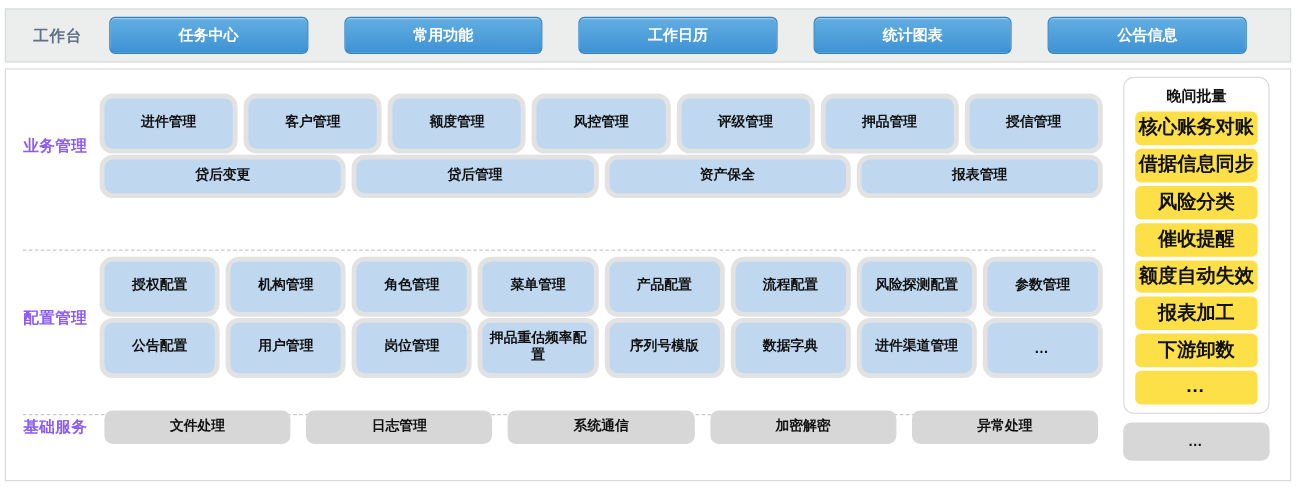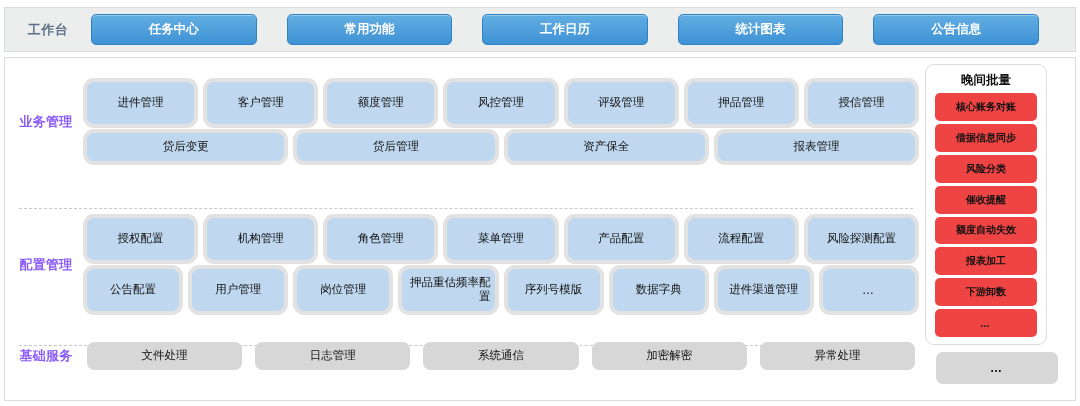--- a/index.html
+++ b/index.html
@@ -62,22 +62,22 @@
     text-align:center;
     font-size:13px;font-weight:700;color:#8b5cf6;
     letter-spacing:.3px;
   }
   .sec-rows{flex:1;display:flex;flex-direction:column;gap:9px;padding-right:8px;}
   .trow{display:flex;gap:13px;}
 
   .tile{
     flex:1;
     display:flex;align-items:center;justify-content:center;
-    text-align:right;
-    font-size:11.5px;font-weight:400;color:#111111;
+    text-align:center;
+    font-size:11.5px;font-weight:700;color:#111111;
     line-height:1.18;
     border-radius:7px;
     box-sizing:border-box;
     padding:2px 3px;
     cursor:pointer;
     background:#bfd8ef;
     box-shadow:0 0 0 4px #e2e2e2;
     border:1px solid #bfd8ef;
   }
   .tile.h48{height:42px;}
@@ -96,39 +96,39 @@
 
   .divider{
     position:absolute;left:14px;right:10px;height:0;
     border-top:1px dashed #c9c9c9;
   }
   .div1{top:150px;}
   .div2{top:287px;}
 
   
   .side-card{
-    position:absolute;left:2px;top:6px;width:122px;height:281px;
+    position:absolute;left:13px;top:6px;width:122px;height:281px;
     background:#ffffff;
     border:1px solid #dcdcdc;
     border-radius:9px;
     box-sizing:border-box;
     padding:6px 9px 7px 9px;
     display:flex;flex-direction:column;
   }
   .side-title{
     text-align:center;font-size:12.5px;font-weight:700;color:#111;
     height:19px;line-height:19px;margin-bottom:3px;
   }
   .side-list{flex:1;display:flex;flex-direction:column;gap:3px;}
   .side-item{
     flex:1;
     display:flex;align-items:center;justify-content:center;
-    background:#ef4444;
+    background:#fde047;
     border-radius:5px;
-    font-size:10px;font-weight:700;color:#111;
+    font-size:16px;font-weight:700;color:#111;
     cursor:pointer;
     white-space:nowrap;
   }
   .side-item.dots{letter-spacing:2px;}
   .side-extra{
     position:absolute;left:13px;top:294px;width:122px;height:32px;
     display:flex;align-items:center;justify-content:center;
     background:#d7d7d7;border-radius:7px;
     font-size:12px;font-weight:700;color:#111;letter-spacing:2px;
     cursor:pointer;
@@ -183,20 +183,21 @@
         <div class="sec-label">配置管理</div>
         <div class="sec-rows">
           <div class="trow">
             <div class="tile h48">授权配置</div>
             <div class="tile h48">机构管理</div>
             <div class="tile h48">角色管理</div>
             <div class="tile h48">菜单管理</div>
             <div class="tile h48">产品配置</div>
             <div class="tile h48">流程配置</div>
             <div class="tile h48">风险探测配置</div>
+            <div class="tile h48">参数管理</div>
           </div>
           <div class="trow">
             <div class="tile h48">公告配置</div>
             <div class="tile h48">用户管理</div>
             <div class="tile h48">岗位管理</div>
             <div class="tile h48">押品重估频率配置</div>
             <div class="tile h48">序列号模版</div>
             <div class="tile h48">数据字典</div>
             <div class="tile h48">进件渠道管理</div>
             <div class="tile h48 dots">…</div>

